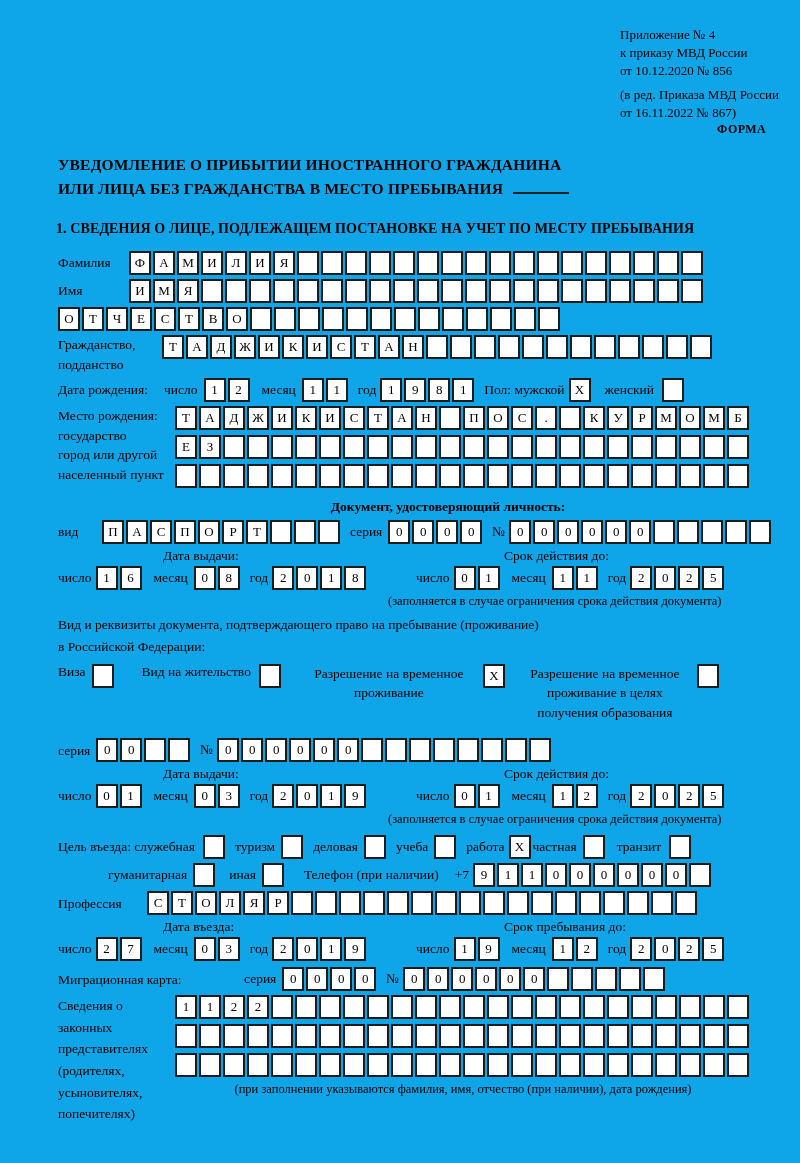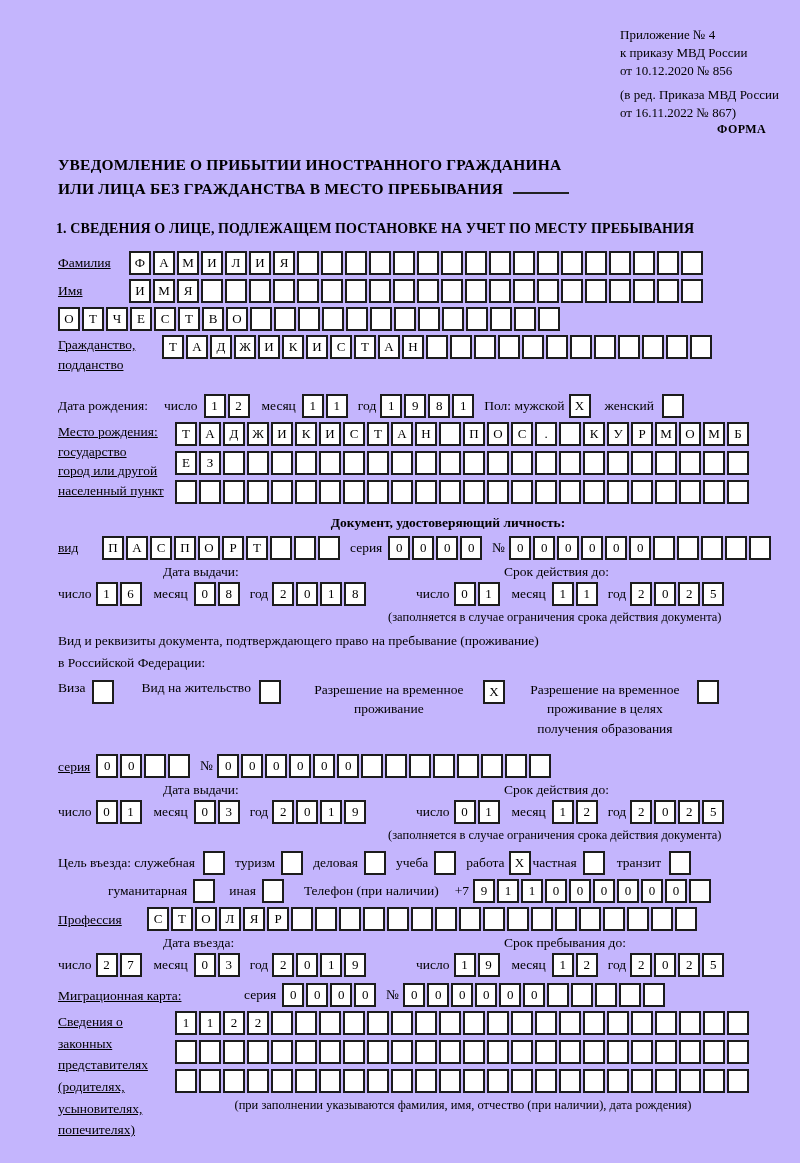--- a/index.html
+++ b/index.html
@@ -1,30 +1,30 @@
 <!DOCTYPE html>
 <html><head>
 <meta charset="utf-8">
 <style>
   html,body { margin:0; padding:0; background:#e8e8e8; }
   .page {
-    width:800px; height:1163px; margin:0 auto; background:#c4b5fd; color:#000;
+    width:800px; height:1163px; margin:0 auto; background:#0ea5e9; color:#000;
     box-sizing:border-box; padding:26px 22px 14px 58px; overflow:hidden;
     font-family:"Liberation Serif","DejaVu Serif",serif; font-size:13.5px;
   }
   .appendix { margin-left:562px; font-size:13px; line-height:1.4; white-space:nowrap; }
   .appendix .gap { margin-top:5px; }
   .forma { text-align:right; padding-right:12px; font-weight:bold; font-size:12px; letter-spacing:.4px; }
   .title { text-align:left; font-weight:bold; font-size:15.5px; line-height:1.55; margin-top:16px; letter-spacing:.2px; }
   .blank-line { display:inline-block; width:56px; border-bottom:2px solid #222; height:.9em; margin-left:10px; }
   .sec1 { font-weight:bold; font-size:14px; margin:20px 0 14px -2px; letter-spacing:.1px; }
 
   .frow { display:flex; align-items:center; margin-bottom:4px; white-space:nowrap; }
   .frow.top { align-items:flex-start; }
-  .lab { flex:none; line-height:1.45;text-decoration:underline; }
+  .lab { flex:none; line-height:1.45; }
   .boxes { display:inline-flex; flex:none; }
   .boxcol .boxes { display:flex; margin-bottom:5px; }
   .cbox {
     display:inline-flex; align-items:center; justify-content:center; box-sizing:border-box;
     width:22px; height:24px; border:2px solid #1c1c1c; margin-right:2px; flex:none;
     font-size:13px; background:#fff;
   }
   .center-bold { text-align:center; font-weight:bold; margin:6px 0 5px 60px; }
   .dheads { display:flex; margin-bottom:2px; }
   .dh1 { width:358px; box-sizing:border-box; padding-left:105px; flex:none; }
@@ -170,21 +170,21 @@
         <span class="cbox"></span>
         <span class="cbox"></span>
         <span class="cbox"></span>
         <span class="cbox"></span>
         <span class="cbox"></span>
         <span class="cbox"></span>
         <span class="cbox"></span>
       </span>
   </div>
 
-  <div class="frow" style="margin-top:20px">
+  <div class="frow" style="margin-top:4px">
     <span class="mr8">Дата рождения:</span>
     <span class="mr6 ml8">число</span>
     <span class="boxes">
         <span class="cbox">1</span>
         <span class="cbox">2</span>
       </span>
     <span class="mr6 ml10">месяц</span>
     <span class="boxes">
         <span class="cbox">1</span>
         <span class="cbox">1</span>

